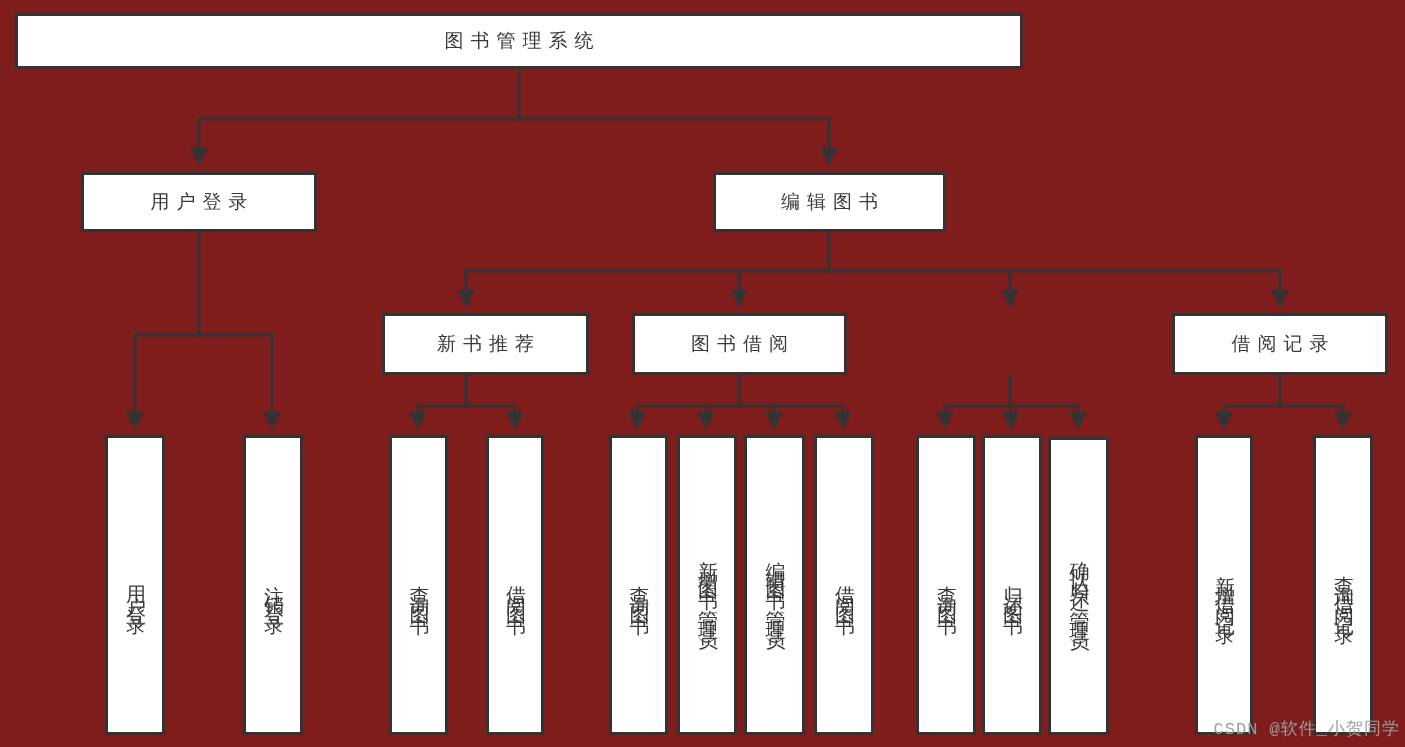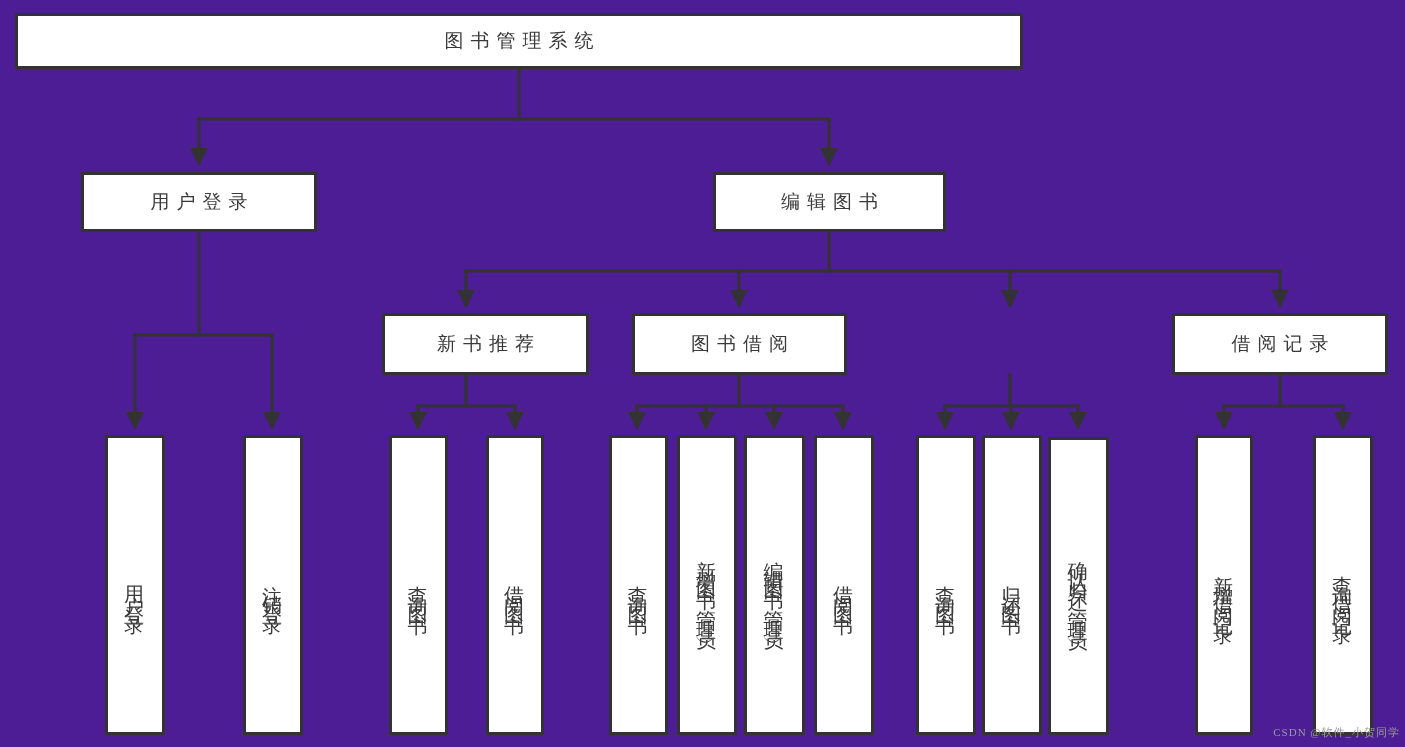--- a/index.html
+++ b/index.html
@@ -1,20 +1,20 @@
 <!DOCTYPE html>
 <html><head>
 <meta charset="utf-8">
 <style>
   html,body{margin:0;padding:0;background:#ffffff;}
   #canvas{
     position:relative;
     width:1405px;height:747px;
-    background:#4c1d95;
-    font-family:Liberation Serif, serif;
+    background:#7f1d1d;
+    font-family:Liberation Mono, monospace;
     overflow:hidden;
   }
   #wires{position:absolute;left:0;top:0;width:1405px;height:747px;}
   .box{
     position:absolute;
     box-sizing:border-box;
     border:3px solid #333333;
     background:#ffffff;
     display:flex;
     align-items:center;
@@ -27,21 +27,21 @@
   .box.v{
     writing-mode:vertical-rl;
     font-size:20px;
     letter-spacing:10px;
   }
   .box.v span{margin-bottom:-10px;white-space:nowrap;}
   #watermark{
     position:absolute;
     right:5px;
     bottom:7px;
-    font-size:11px;
+    font-size:17px;
     color:#9c9c9c;
     letter-spacing:1px;
   }
 </style>
 </head>
 <body>
 
 <div id="canvas">
 
   <svg id="wires" viewBox="0 0 1405 747" xmlns="http://www.w3.org/2000/svg">

